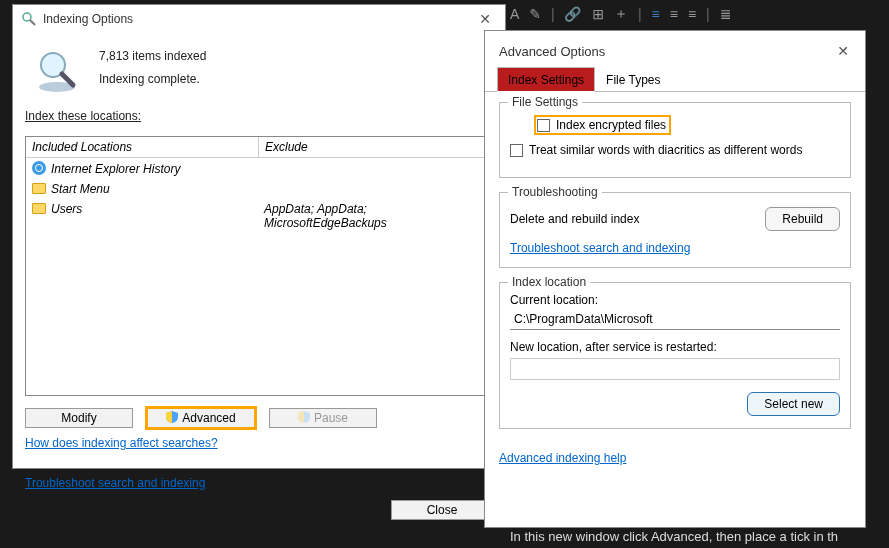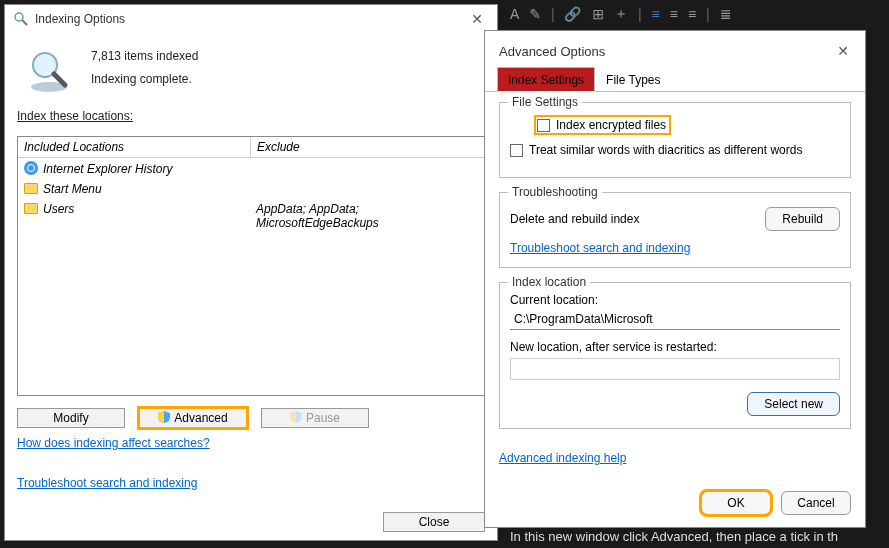--- a/index.html
+++ b/index.html
@@ -1,19 +1,19 @@
 <!DOCTYPE html>
 <html><head>
 <meta charset="utf-8">
 <style>
 * { box-sizing: border-box; font-family: "Segoe UI", Tahoma, sans-serif; }
 body { margin: 0; width: 889px; height: 548px; background: #1a1a1a; position: relative; overflow: hidden; }
 .window { position: absolute; background: #fff; border: 1px solid #888; display: flex; flex-direction: column; }
 
-.w1 { left: 4px; top: 4px; width: 494px; height: 537px; }
+.w1 { left: 12px; top: 4px; width: 494px; height: 465px; }
 .titlebar { display: flex; align-items: center; padding: 4px 8px; font-size: 12px; color: #333; }
 .titlebar .icon { width: 16px; height: 16px; margin-right: 6px; display: inline-flex; align-items: center; justify-content: center; }
 .titlebar .spacer { flex: 1; }
 .closebtn { width: 24px; height: 20px; display: flex; align-items: center; justify-content: center; font-size: 14px; color: #555; cursor: pointer; }
 .w1-body { padding: 10px 12px 8px 12px; flex: 1; display: flex; flex-direction: column; }
 .status-row { display: flex; align-items: flex-start; margin-bottom: 14px; }
 .status-icon { width: 48px; height: 48px; margin: 4px 18px 0 8px; display: flex; align-items: center; justify-content: center; }
 .status-text { font-size: 12px; color: #222; line-height: 1.9; padding-top: 2px; }
 .label { font-size: 12px; color: #222; margin-bottom: 13px; text-decoration: underline; }
 .locations-box { border: 1px solid #888; height: 260px; display: flex; flex-direction: column; font-size: 12px; }
@@ -184,19 +184,15 @@
       <div>Current location:</div>
       <input class="loc-input" readonly="" value="C:\ProgramData\Microsoft" style="">
       <div>New location, after service is restarted:</div>
       <div class="newloc"></div>
       <div class="select-row">
         <span class="btn2 blue">Select new</span>
       </div>
     </div>
     <a class="link">Advanced indexing help</a>
   </div>
-  <div class="w2-footer">
-    <span class="btn2 ok-highlight">OK</span>
-    <span class="btn2">Cancel</span>
-  </div>
 </div>
 
 <div class="bg-text">In this new window click Advanced, then place a tick in th</div>
 
 </body></html>

